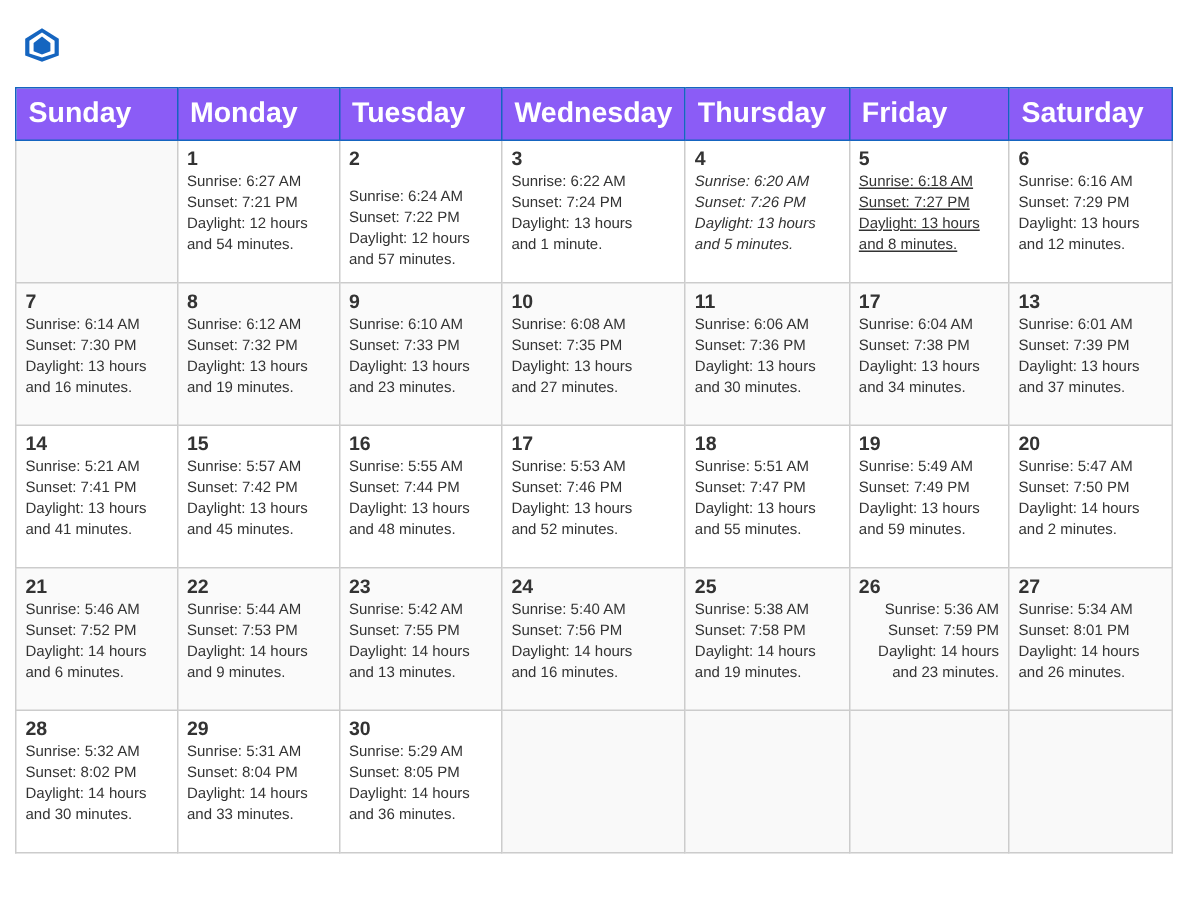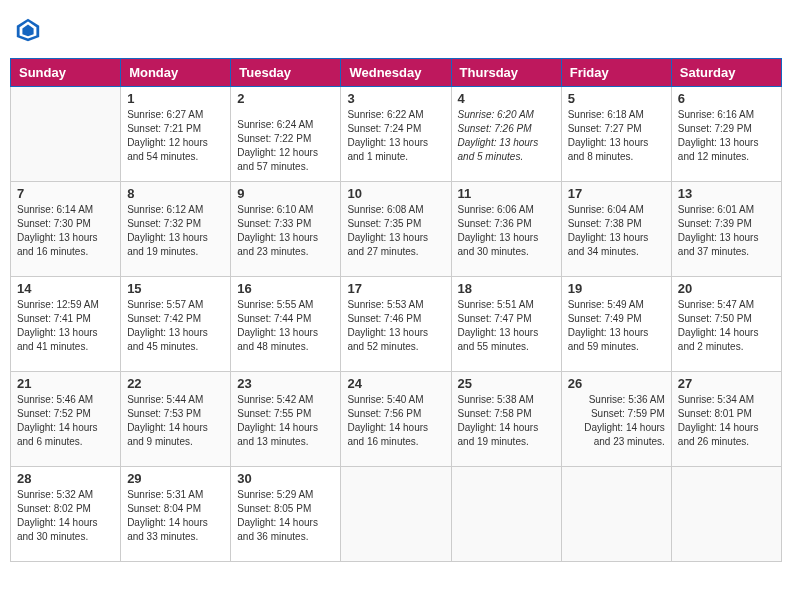--- a/index.html
+++ b/index.html
@@ -52,25 +52,25 @@
     .location-title {
       font-size: 16px;
       color: #555;
     }
     .calendar {
       width: 100%;
       border-collapse: collapse;
       border: 1px solid #ccc;
     }
     .calendar th {
-      background-color: #be185d;
+      background-color: #8b5cf6;
       color: #fff;
       text-align: left;
       padding: 6px 8px;
-      font-size: 13px;
+      font-size: 19px;
       font-weight: bold;
       border: 1px solid #1565c0;
     }
     .calendar td {
       border: 1px solid #ccc;
       vertical-align: top;
       padding: 4px 6px;
       font-size: 11px;
       color: #333;
       min-height: 80px;
@@ -155,21 +155,21 @@
         </td>
         <td>
           <div class="day-num">4</div>
           <div class="day-info" style="white-space: pre-line; font-style: italic;">Sunrise: 6:20 AM
 Sunset: 7:26 PM
 Daylight: 13 hours
 and 5 minutes.</div>
         </td>
         <td>
           <div class="day-num">5</div>
-          <div class="day-info" style="white-space: pre-line;">Sunrise: 6:18 AM
+          <div class="day-info" style="white-space: pre-line; text-decoration: underline;">Sunrise: 6:18 AM
 Sunset: 7:27 PM
 Daylight: 13 hours
 and 8 minutes.</div>
         </td>
         <td>
           <div class="day-num">6</div>
           <div class="day-info" style="white-space: pre-line;">Sunrise: 6:16 AM
 Sunset: 7:29 PM
 Daylight: 13 hours
 and 12 minutes.</div>
@@ -222,21 +222,21 @@
           <div class="day-num">13</div>
           <div class="day-info" style="white-space: pre-line;">Sunrise: 6:01 AM
 Sunset: 7:39 PM
 Daylight: 13 hours
 and 37 minutes.</div>
         </td>
       </tr>
       <tr class="week-row">
         <td>
           <div class="day-num">14</div>
-          <div class="day-info" style="white-space: pre-line;">Sunrise: 12:59 AM
+          <div class="day-info" style="white-space: pre-line;">Sunrise: 5:21 AM
 Sunset: 7:41 PM
 Daylight: 13 hours
 and 41 minutes.</div>
         </td>
         <td>
           <div class="day-num">15</div>
           <div class="day-info" style="white-space: pre-line;">Sunrise: 5:57 AM
 Sunset: 7:42 PM
 Daylight: 13 hours
 and 45 minutes.</div>

